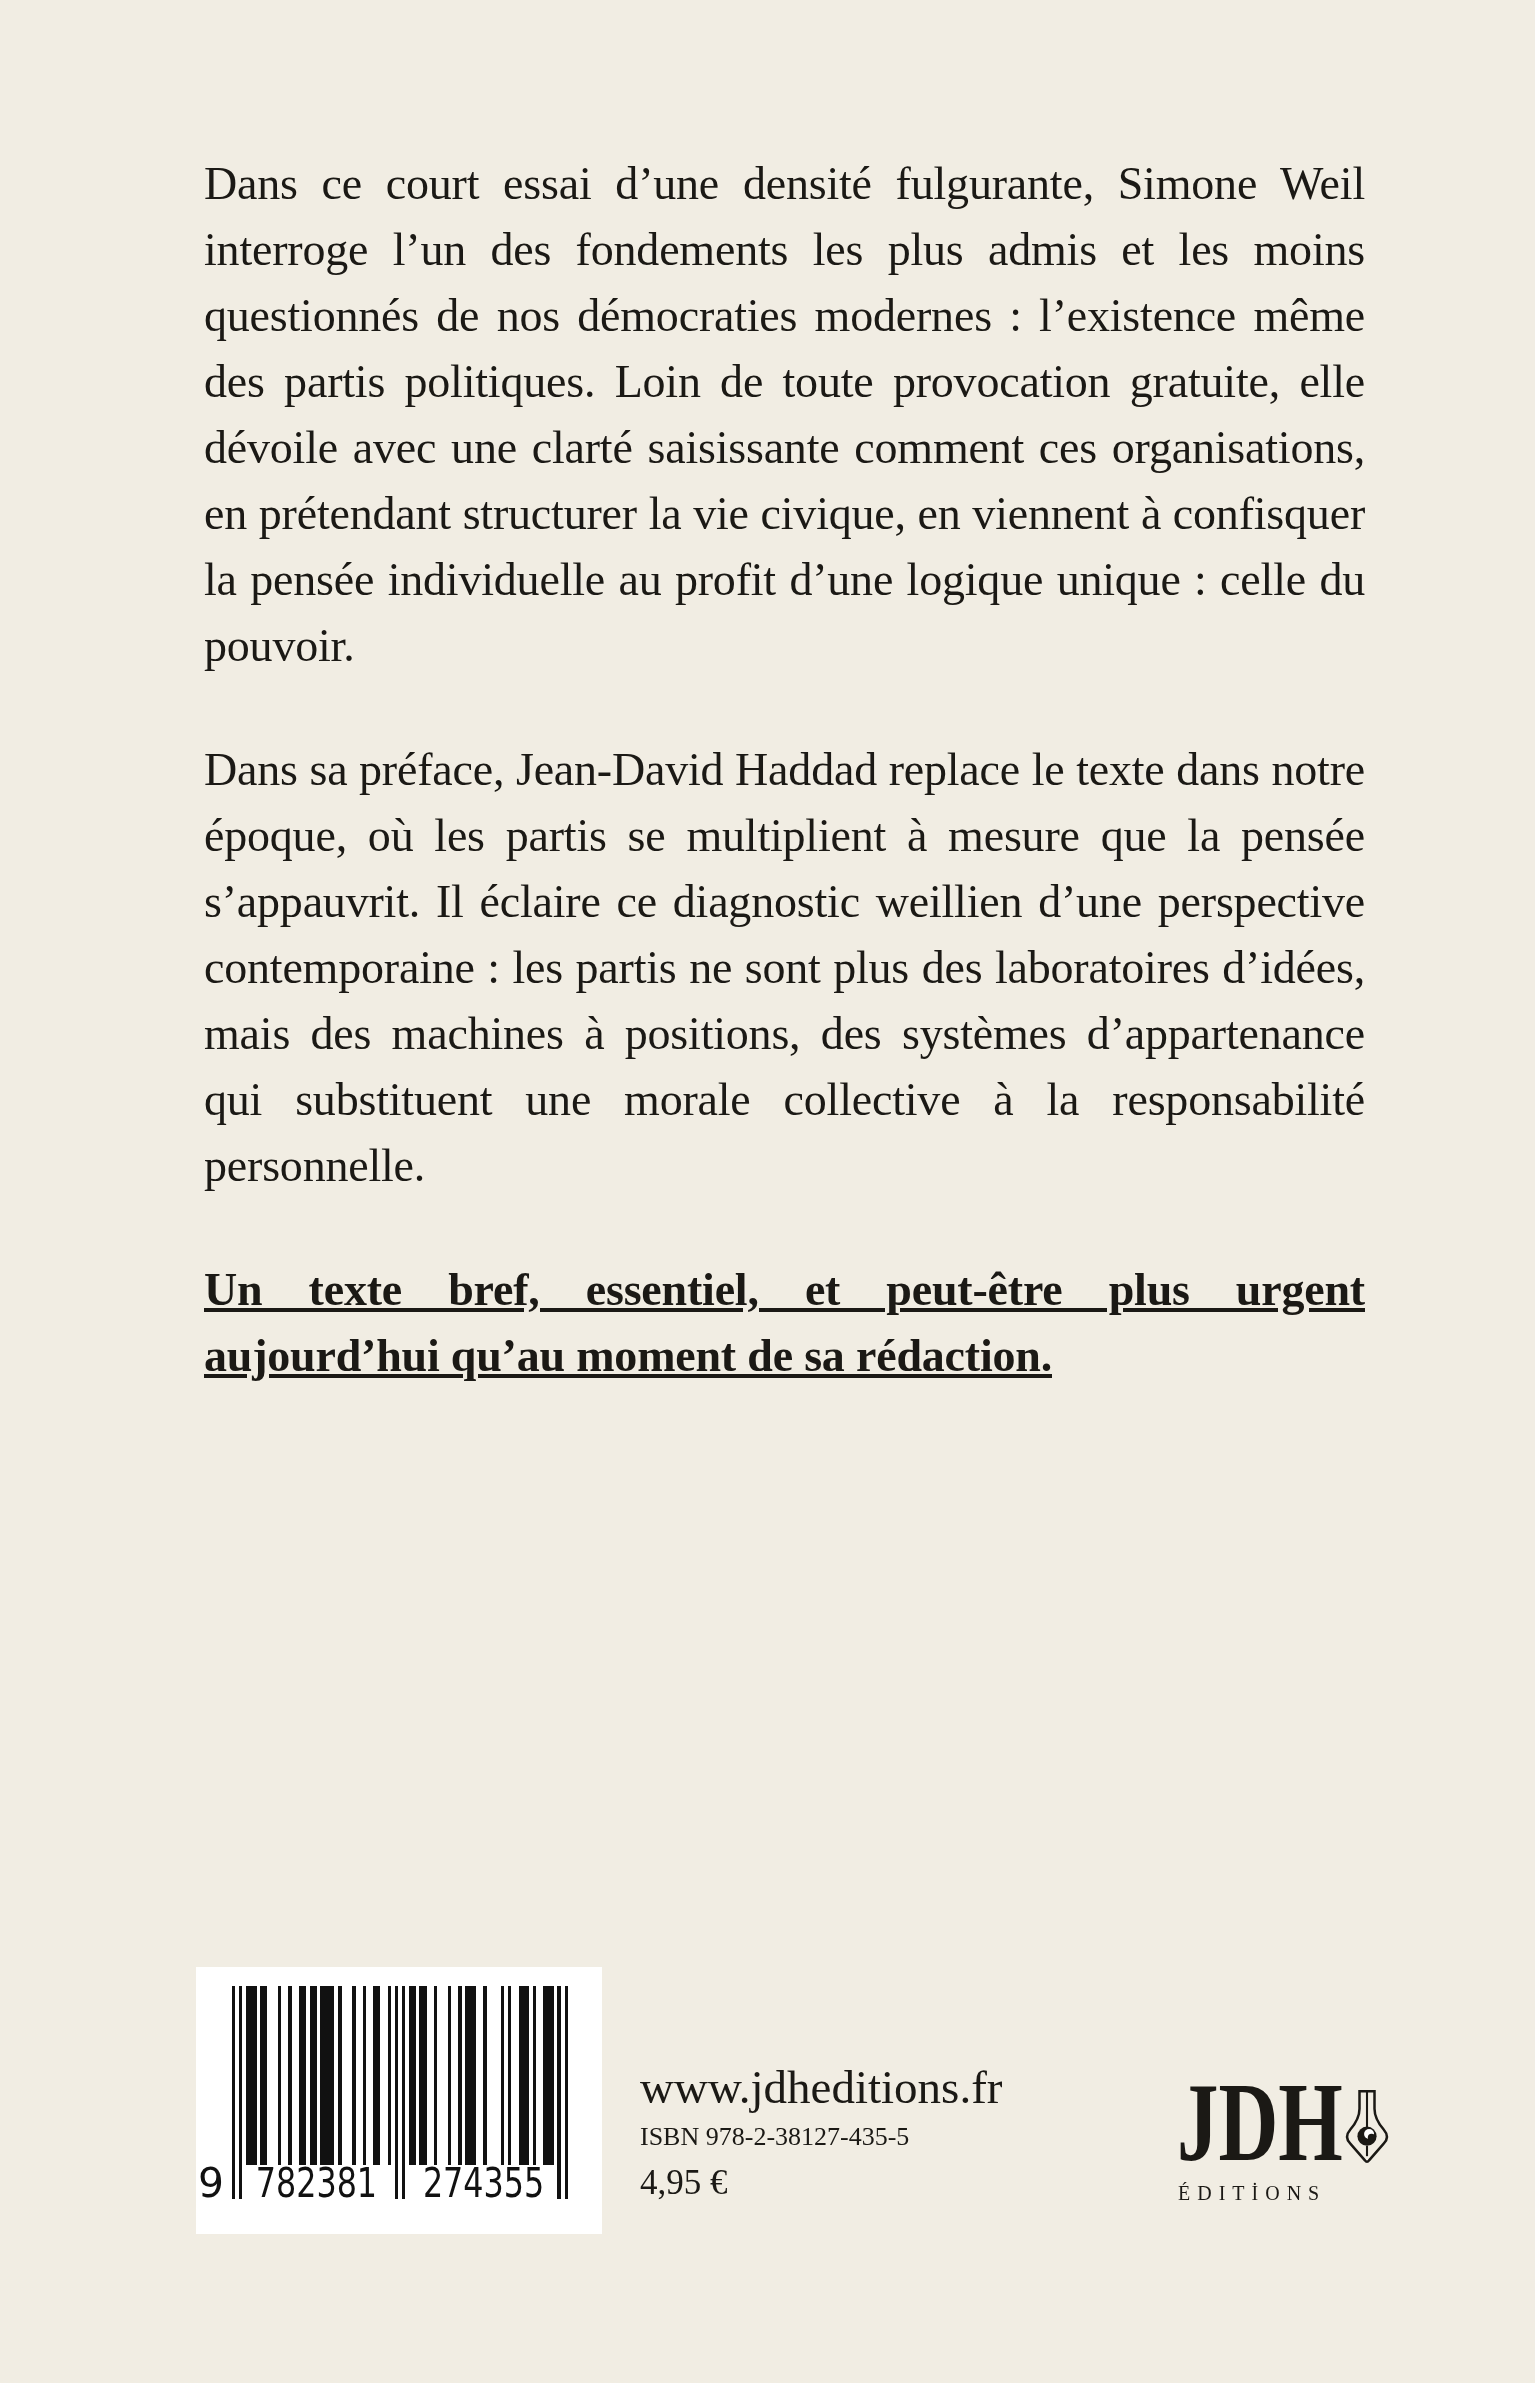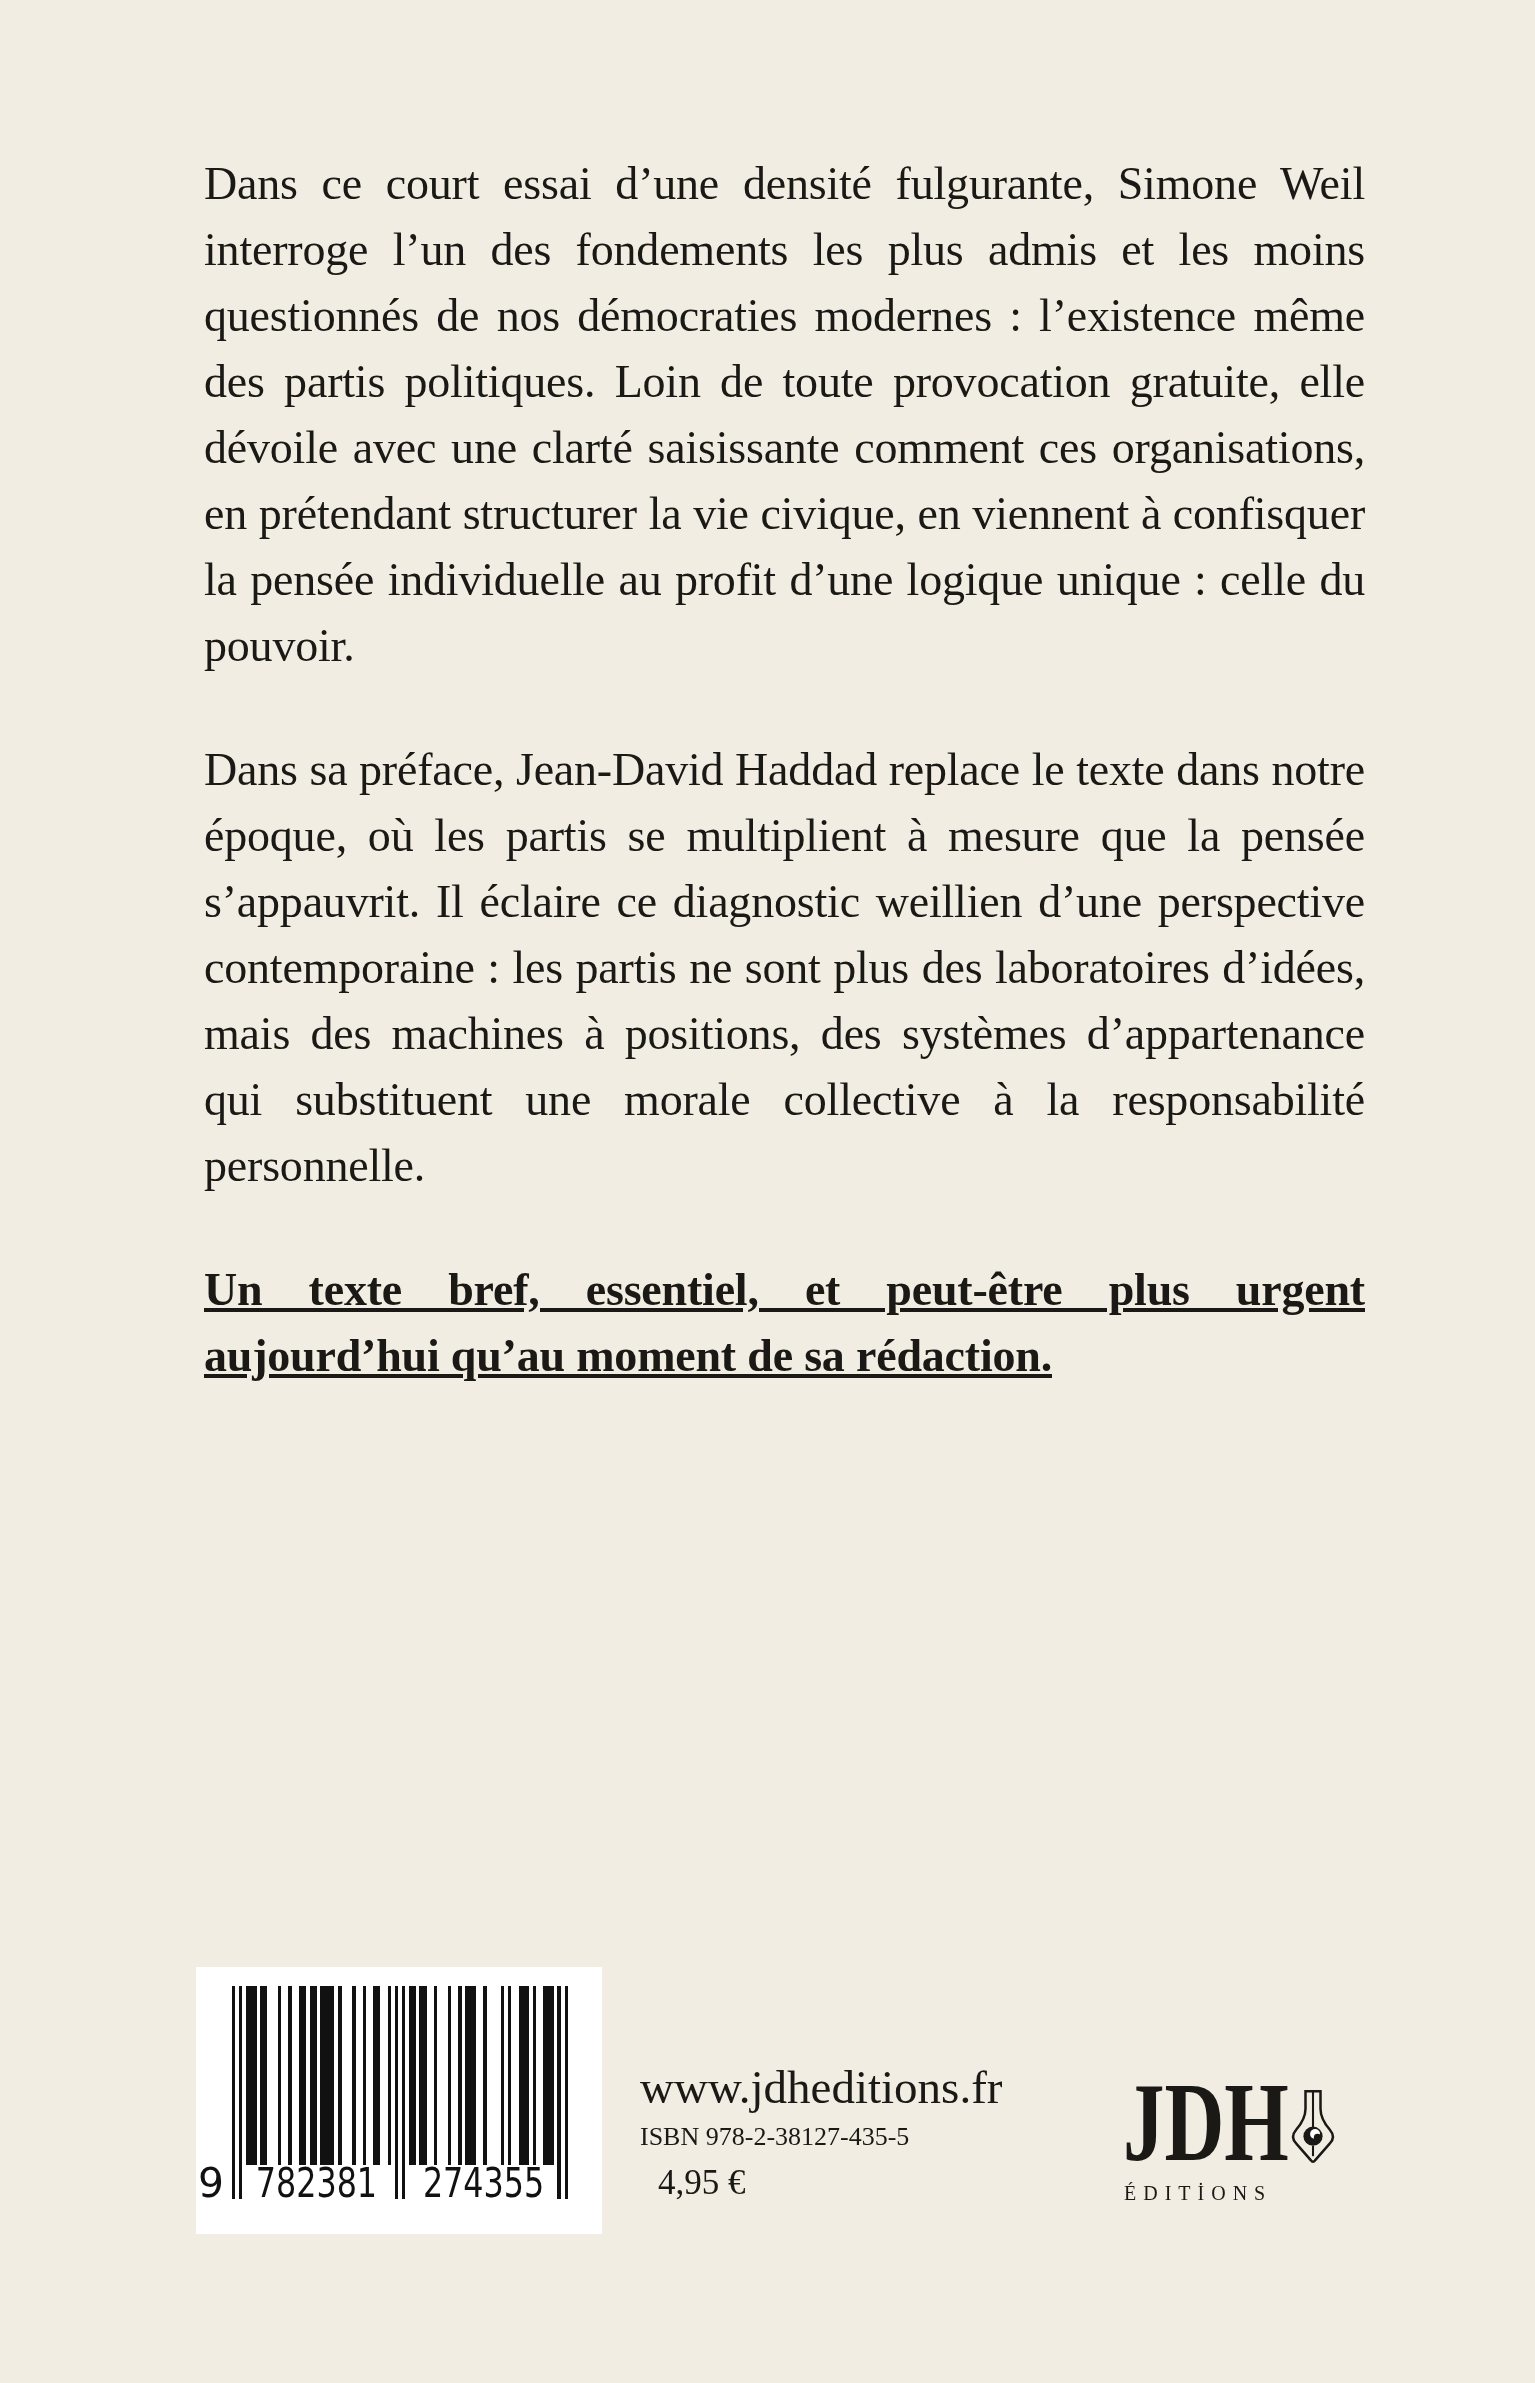--- a/index.html
+++ b/index.html
@@ -43,26 +43,26 @@
     font-size: 41px;
   }
 
   
   .pub-info {
     position: absolute;
     left: 640px; top: 2060px;
   }
   .pub-info .website { font-size: 47px; line-height: 54px; }
   .pub-info .isbn    { font-size: 26px; line-height: 45px; }
-  .pub-info .price   { font-size: 35px; line-height: 47px; margin-left: 18px; }
+  .pub-info .price   { font-size: 35px; line-height: 47px; }
 
   
   .logo {
     position: absolute;
-    left: 1123px; top: 2075px;
+    left: 1177px; top: 2075px;
     width: 249px; height: 149px;
   }
   .logo .jdh {
     position: absolute; left: 0; top: 0;
     font-size: 112px; line-height: 95px;
     font-weight: bold;
     transform: scaleX(0.74);
     transform-origin: 0 0;
     white-space: nowrap;
   }

